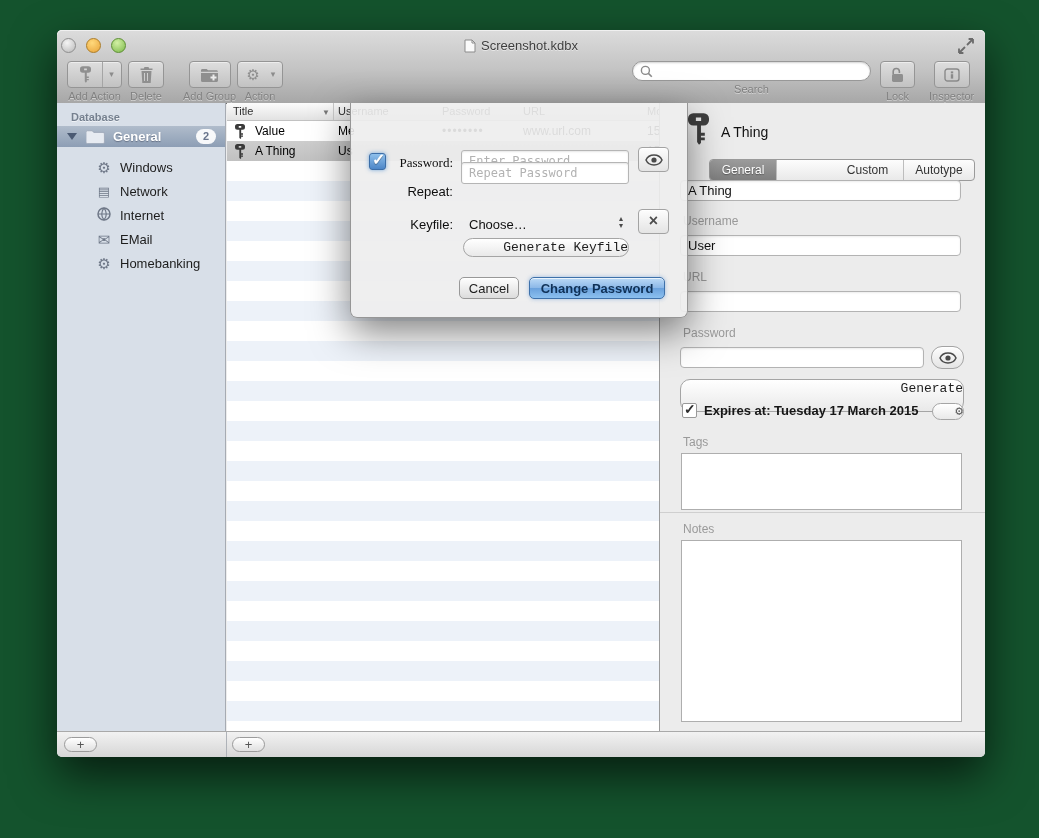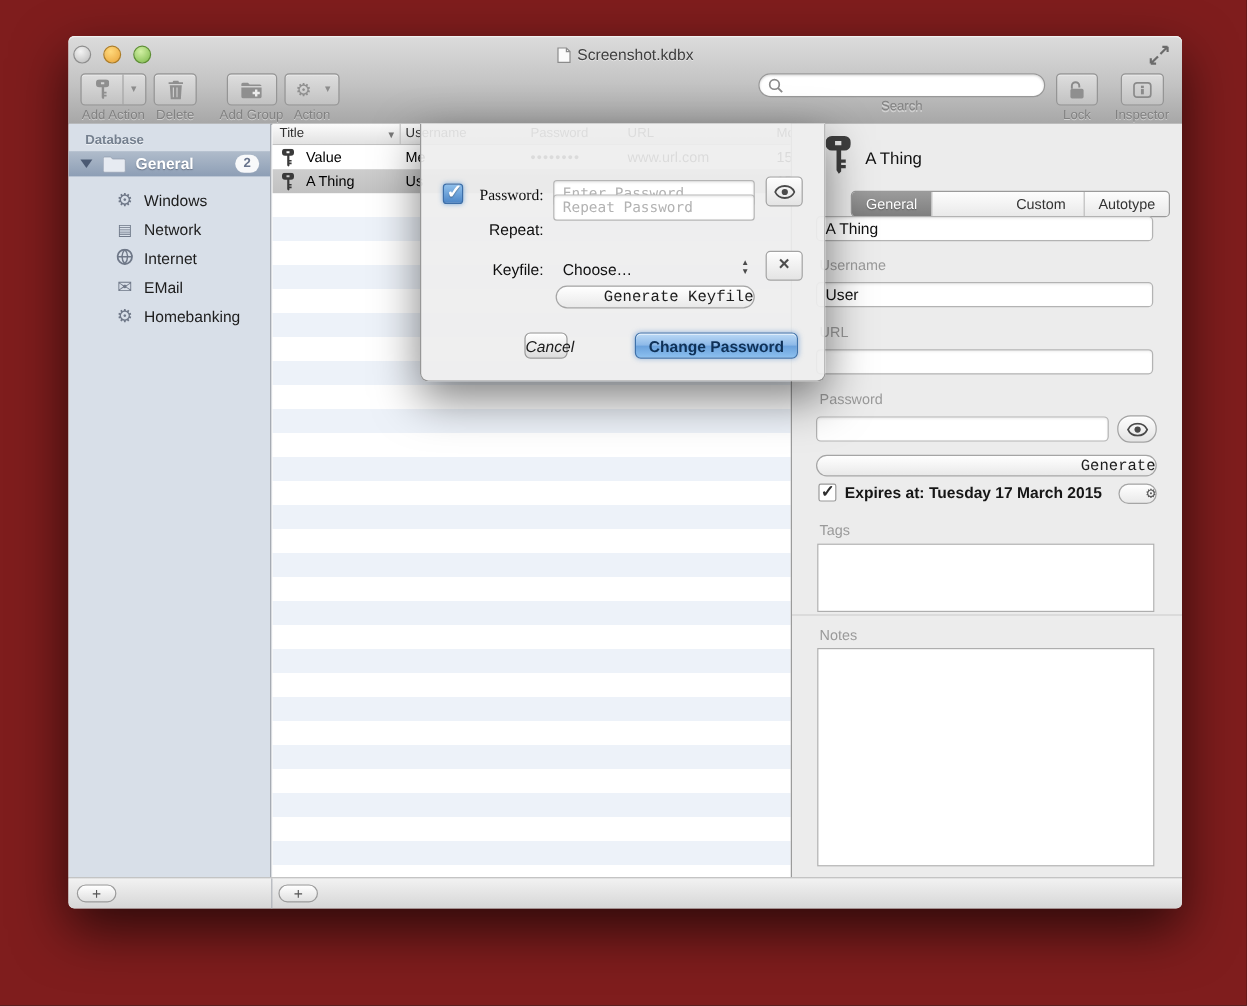--- a/index.html
+++ b/index.html
@@ -1,17 +1,17 @@
 <!DOCTYPE html>
 <html><head>
 <meta charset="utf-8">
 <style>
   html,body{margin:0;padding:0;background:#000;width:1039px;height:838px;overflow:hidden;
     font-family:"Liberation Sans",sans-serif;-webkit-font-smoothing:antialiased;}
-  .stage{position:absolute;inset:0;background:#7f1d1d;}
+  .stage{position:absolute;inset:0;background:#14532d;}
   .window{position:absolute;left:57px;top:30px;width:928px;height:727px;background:#ececec;
     border-radius:5px;box-shadow:0 18px 45px rgba(0,0,0,.65);}
   
   .header{position:absolute;top:0;left:0;right:0;height:73px;border-radius:5px 5px 0 0;
     background:linear-gradient(#dcdcdc,#c3c3c3 55%,#a7a7a7);border-bottom:1px solid #6e6e6e;
     box-shadow:inset 0 1px 0 #f0f0f0;}
   .tl{position:absolute;top:8px;width:13px;height:13px;border-radius:50%;cursor:default;}
   .tl.close{left:4px;background:radial-gradient(circle at 40% 30%,#f4f4f4,#b9b9b9);border:1px solid #8e8e8e;}
   .tl.min{left:29px;background:radial-gradient(circle at 40% 30%,#ffd97c,#e8a33a);border:1px solid #ad7d27;}
   .tl.zoom{left:54px;background:radial-gradient(circle at 40% 30%,#d2f0a4,#7cb84a);border:1px solid #5d8f33;}
@@ -299,21 +299,21 @@
 
         <div class="flabel" style="left:23px;top:223px;">Password</div>
         <input class="field" style="left: 20px; top: 244px; width: 244px;" value="">
         <div class="sqbtn" style="left:271px;top:243px;width:33px;height:23px;border-radius:11px;">
           <svg width="18" height="12" viewBox="0 0 18 12">
               <path d="M9 1C5.2 1 2.2 3.3 1 6c1.2 2.7 4.2 5 8 5s6.8-2.3 8-5c-1.2-2.7-4.2-5-8-5z" fill="none" stroke="#4a4a4a" stroke-width="1.5"></path>
               <circle cx="9" cy="6" r="2.6" fill="#4a4a4a"></circle>
             </svg>
         </div>
 
-        <div class="pill" style="left:20px;top:276px;width:284px;height:18px;line-height:17px;">Generate</div>
+        <div class="pill" style="left:20px;top:276px;width:284px;height:33px;line-height:17px;">Generate</div>
 
         <span class="chk-w" style="left:22px;top:300px;"></span>
         <span class="expires-label" style="left:44px;top:300px;">Expires at: Tuesday 17 March 2015</span>
         <div class="pill" style="left:272px;top:300px;width:32px;height:17px;line-height:16px;"><span class="gearglyph">⚙</span></div>
 
         <div class="flabel" style="left:23px;top:332px;">Tags</div>
         <div class="bigbox" style="left:21px;top:350px;width:281px;height:57px;"></div>
 
         <div class="hr" style="top:409px;"></div>
 
@@ -347,18 +347,18 @@
       <span class="stepper">
           <span>▴</span>
           <span>▾</span>
         </span>
       <div class="sqbtn" style="left:287px;top:106px;width:31px;height:25px;">
           <span class="xglyph">×</span>
         </div>
 
       <div class="pill" style="left:112px;top:135px;width:166px;height:19px;line-height:18px;">Generate Keyfile</div>
 
-      <div class="btn" style="left:86px;top:174px;width:36px;font-style:italic;">Cancel</div>
+      <div class="btn" style="left:108px;top:174px;width:60px;">Cancel</div>
       <div class="btn primary" style="left:178px;top:174px;width:136px;">Change Password</div>
     </div>
 
   </div>
 </div>
 
 </body></html>

